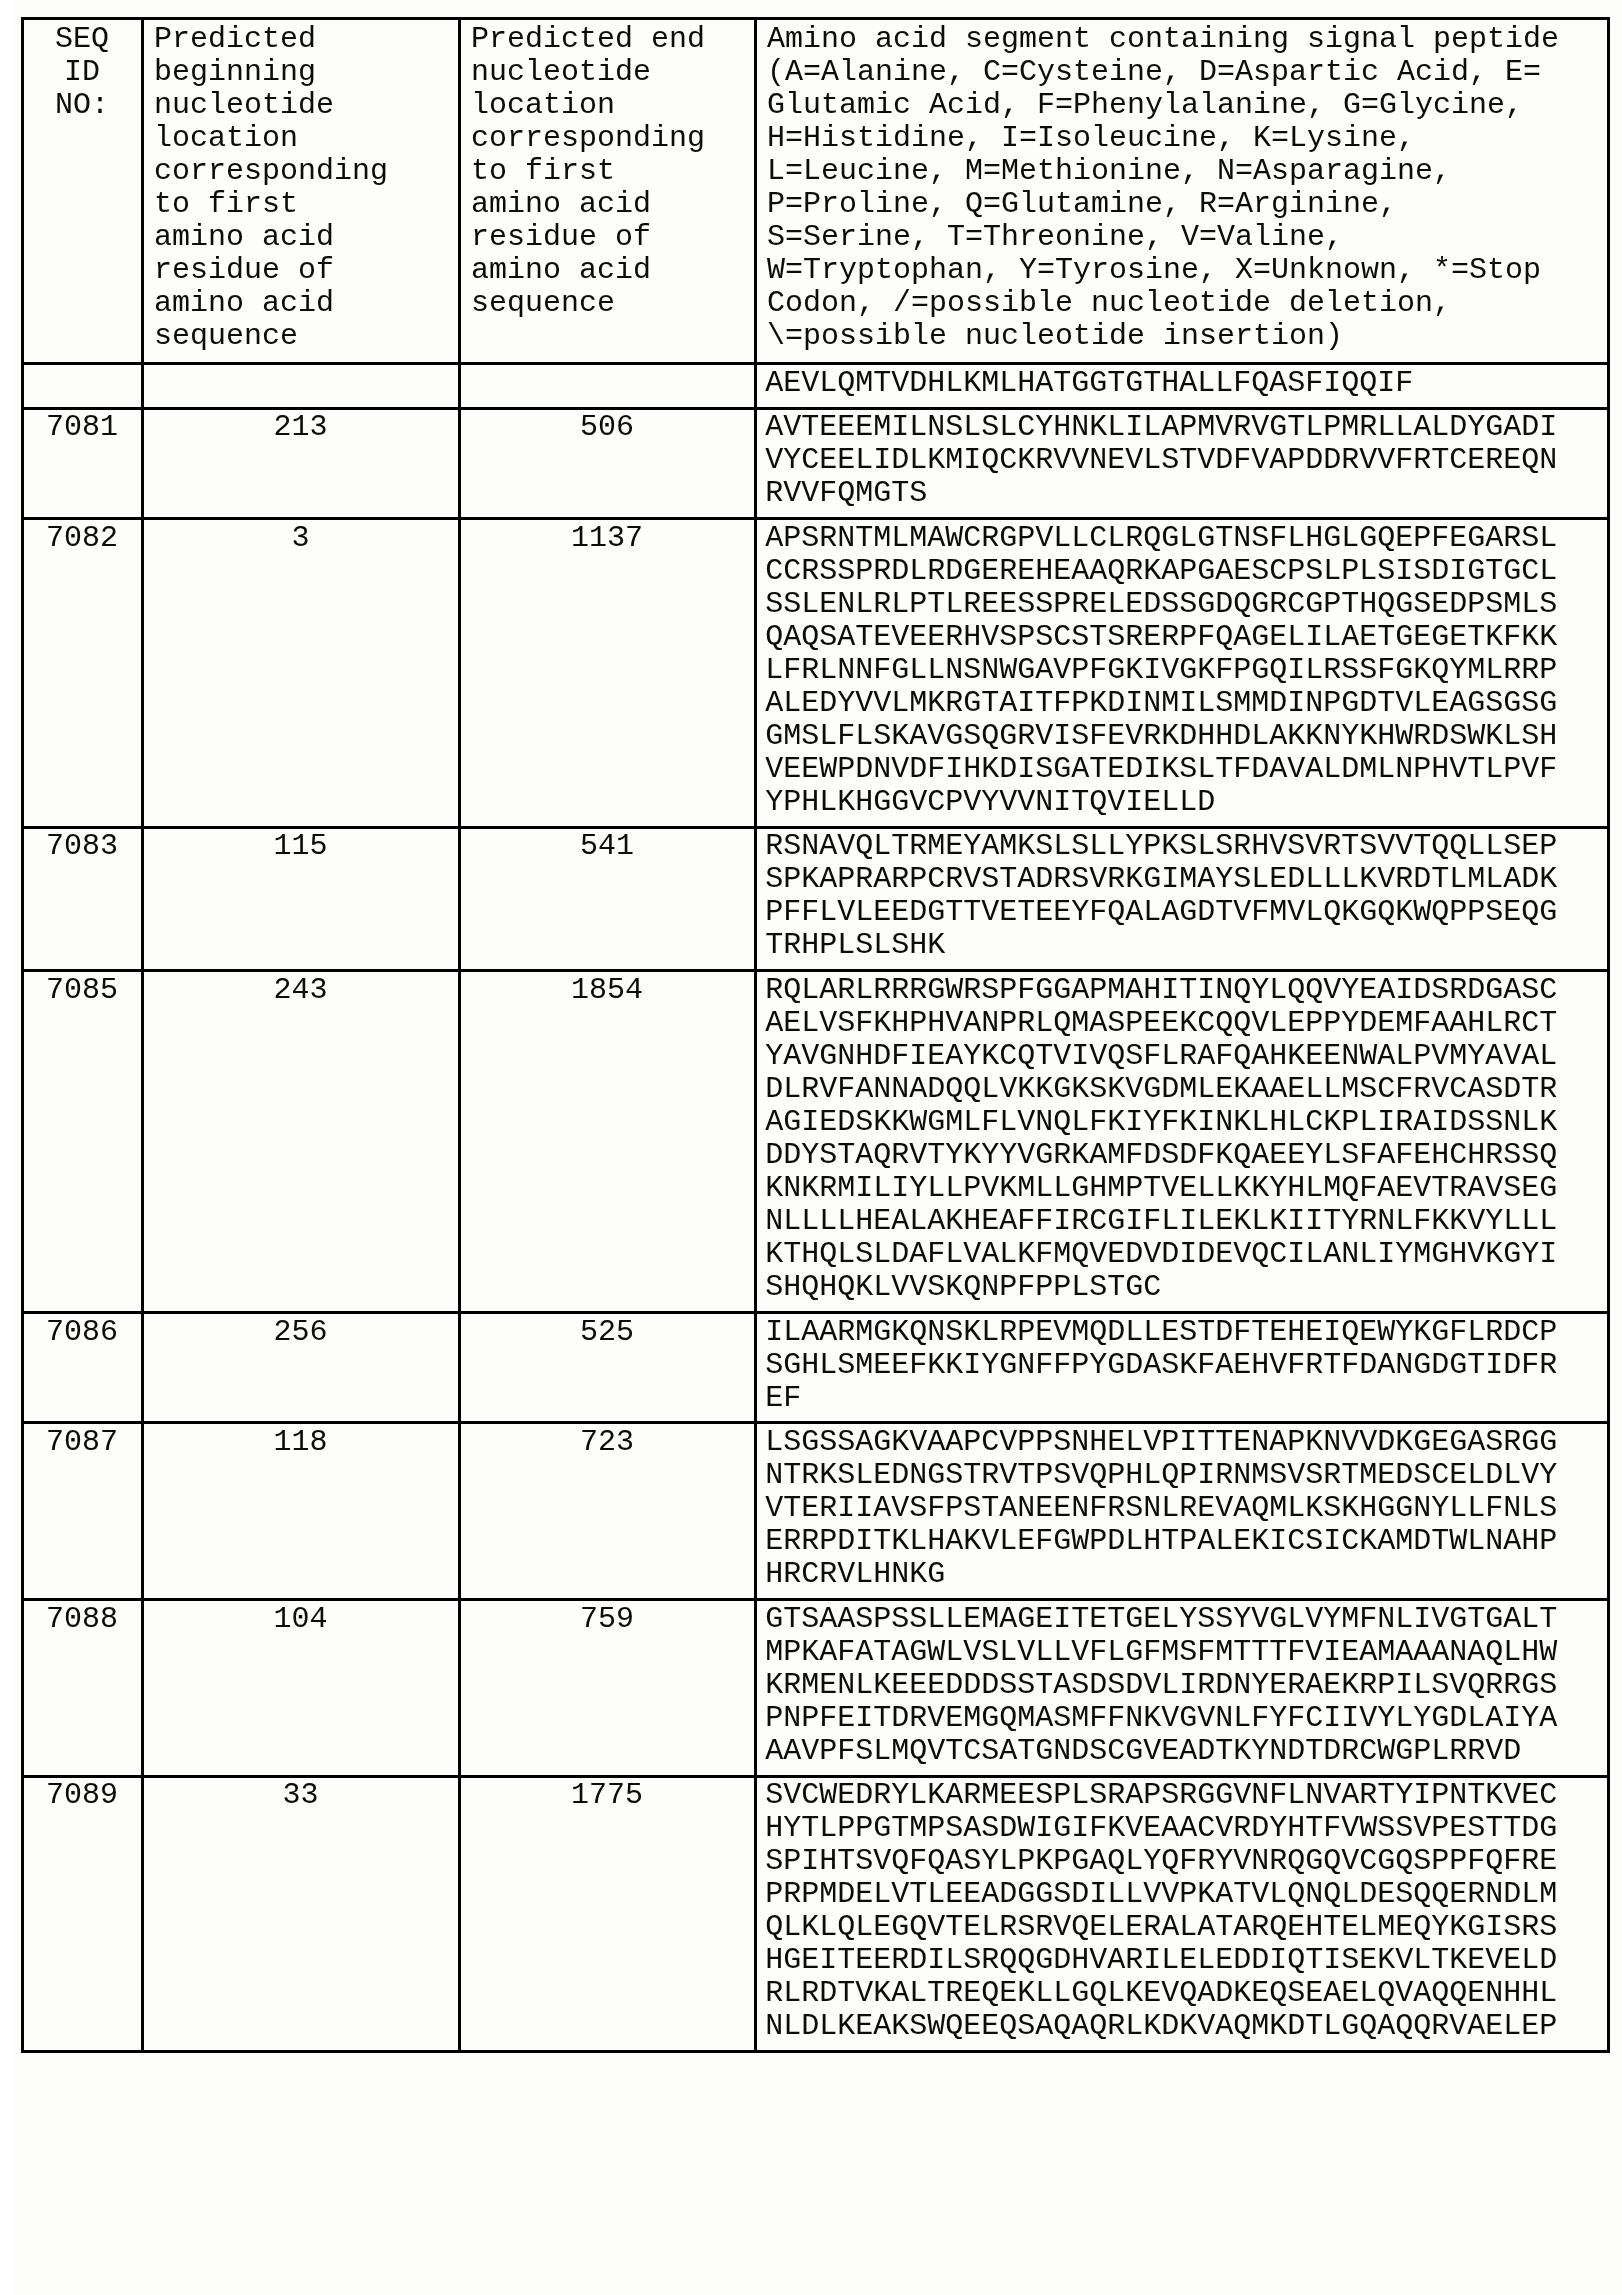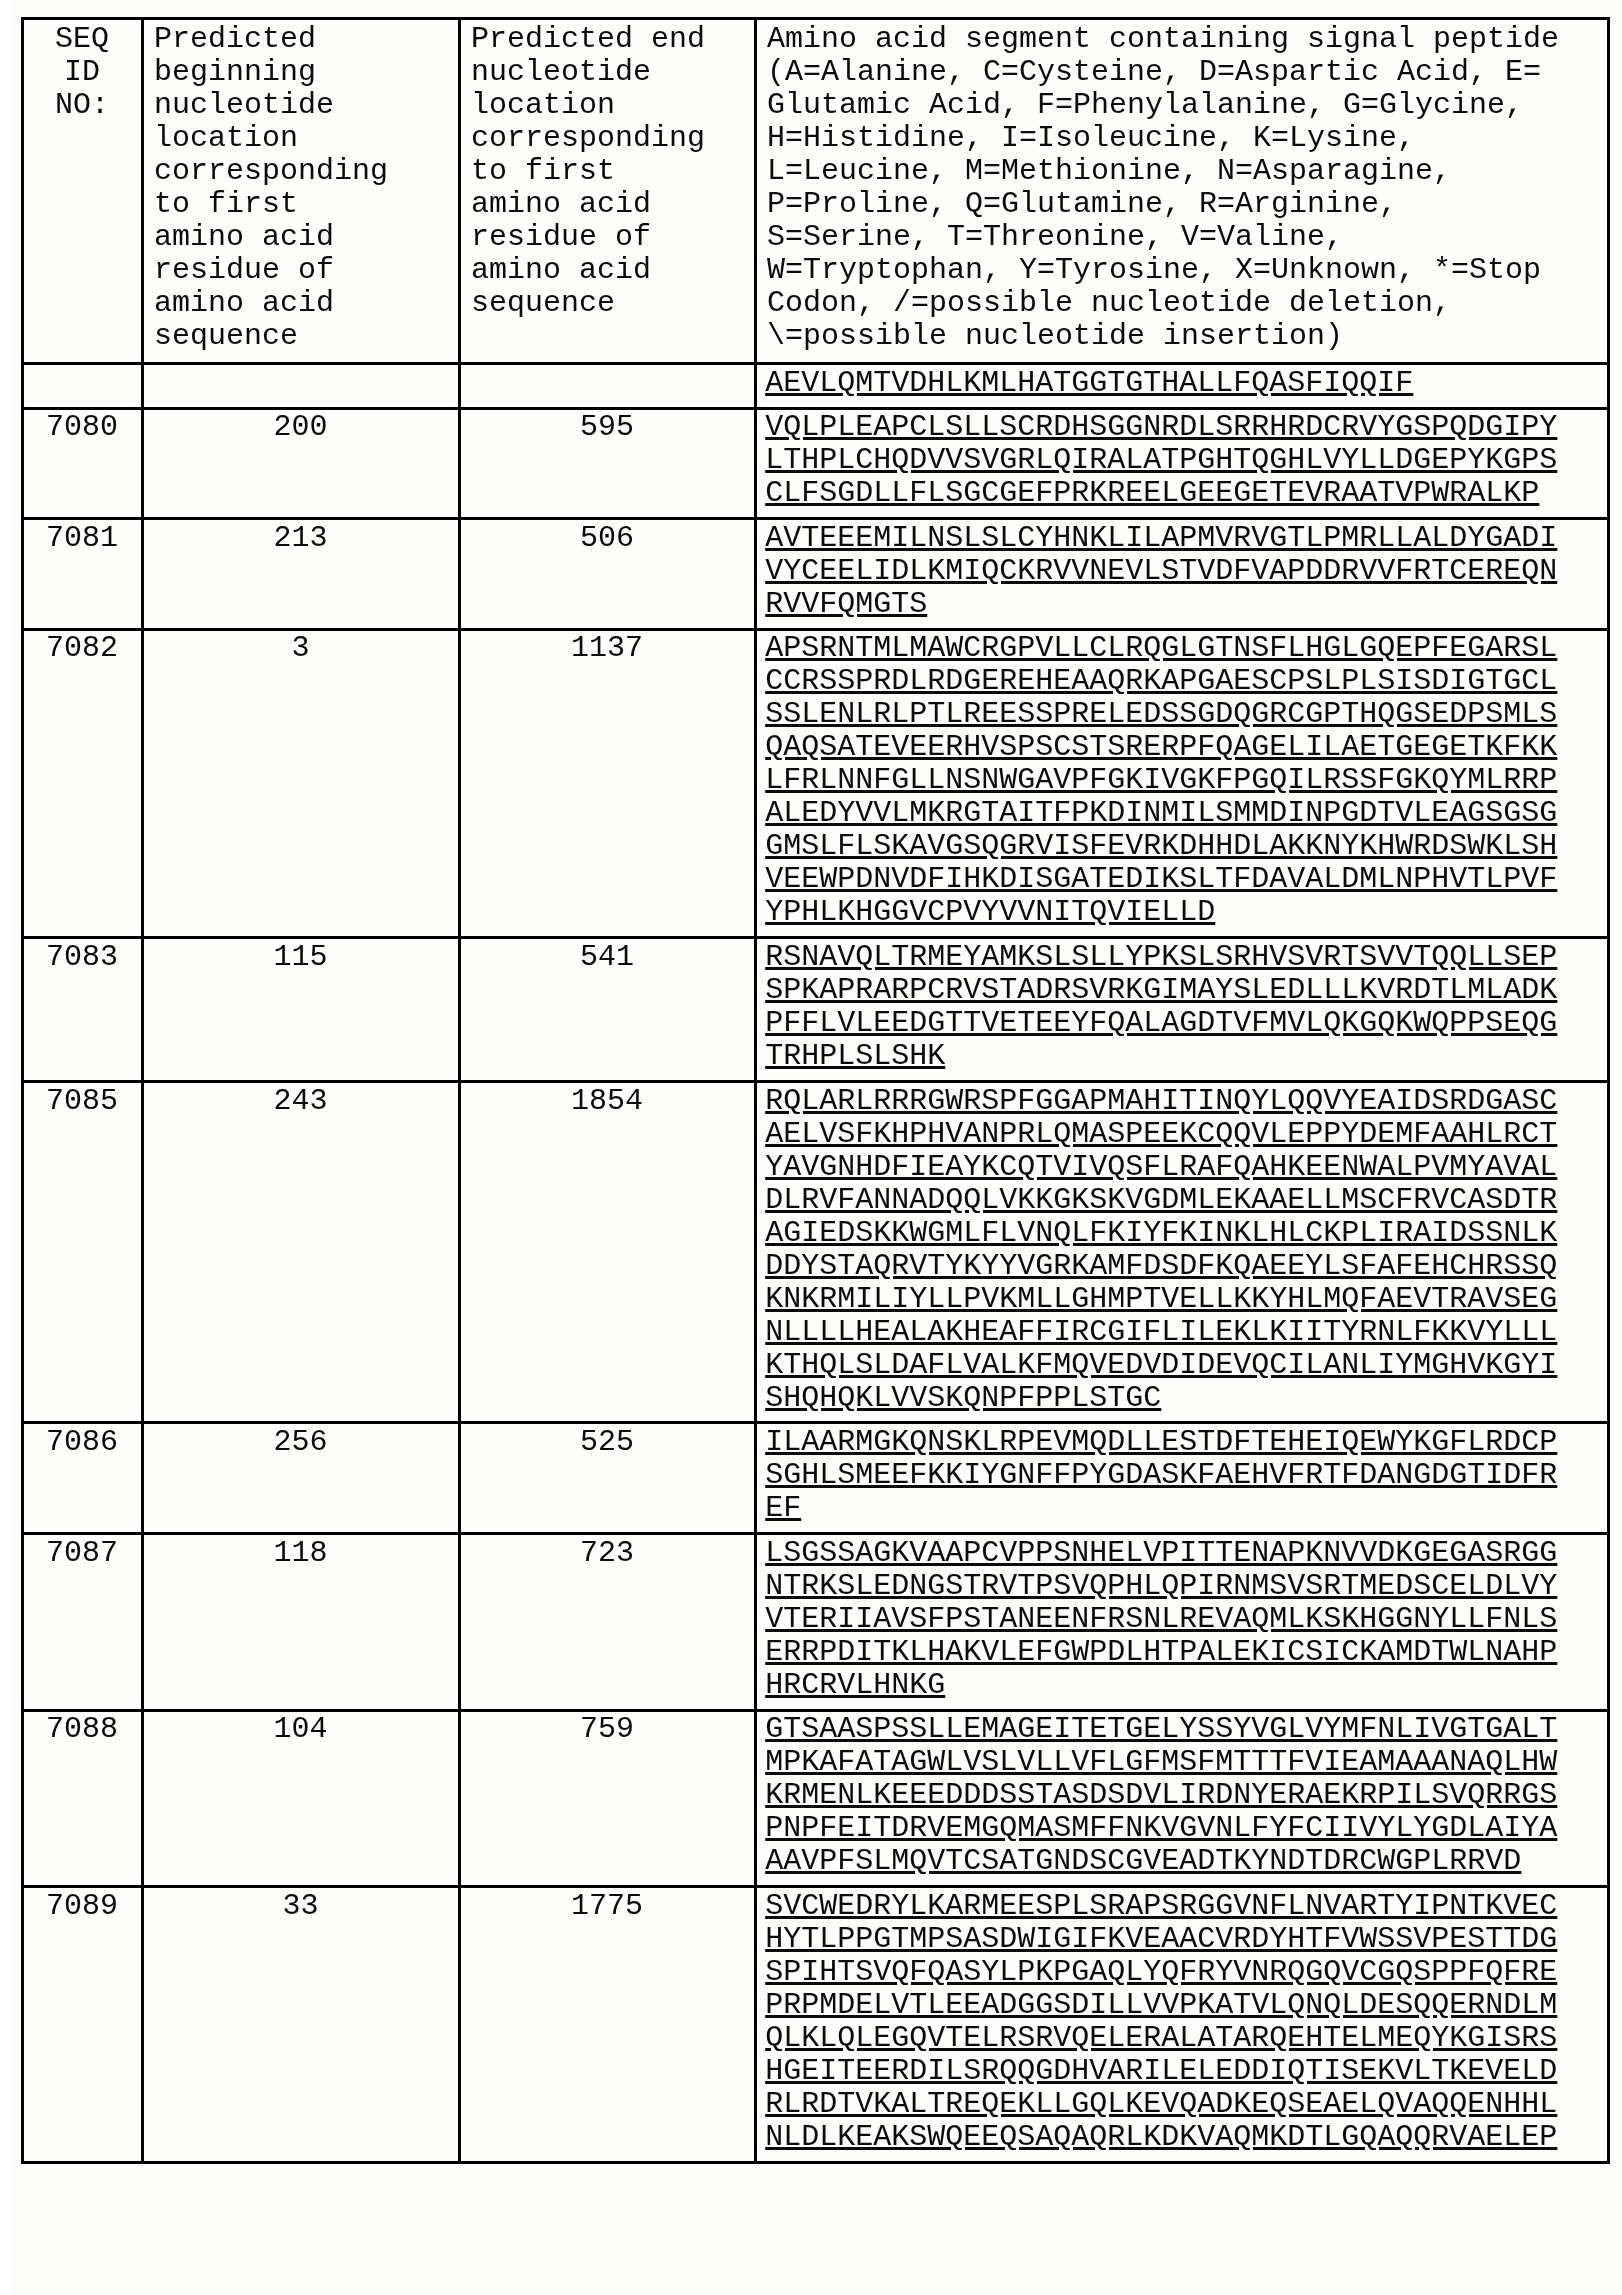--- a/index.html
+++ b/index.html
@@ -42,21 +42,20 @@
   th.c1 { text-align: center; padding-left: 3.4px; padding-right: 3.4px; }
   td.num {
     text-align: center;
     padding: 1.7px 3.4px 6.9px 3.4px;
     white-space: pre;
   }
   td.seq {
     white-space: pre;
     padding: 1.7px 5.1px 6.9px 8.6px;
     overflow: hidden;
-    text-decoration: underline;
   }
 </style>
 </head>
 <body>
 
 <div class="sheet">
   <table class="seq-table">
     <colgroup>
       <col class="c1">
       <col class="c2">
@@ -100,28 +99,20 @@
       </tr>
     </thead>
     <tbody id="tbody">
   <tr>
     <td class="num"></td>
     <td class="num"></td>
     <td class="num"></td>
     <td class="seq">AEVLQMTVDHLKMLHATGGTGTHALLFQASFIQQIF</td>
   </tr>
 
-  <tr>
-    <td class="num">7080</td>
-    <td class="num">200</td>
-    <td class="num">595</td>
-    <td class="seq">VQLPLEAPCLSLLSCRDHSGGNRDLSRRHRDCRVYGSPQDGIPY
-LTHPLCHQDVVSVGRLQIRALATPGHTQGHLVYLLDGEPYKGPS
-CLFSGDLLFLSGCGEFPRKREELGEEGETEVRAATVPWRALKP</td>
-  </tr>
 
   <tr>
     <td class="num">7081</td>
     <td class="num">213</td>
     <td class="num">506</td>
     <td class="seq">AVTEEEMILNSLSLCYHNKLILAPMVRVGTLPMRLLALDYGADI
 VYCEELIDLKMIQCKRVVNEVLSTVDFVAPDDRVVFRTCEREQN
 RVVFQMGTS</td>
   </tr>
 

